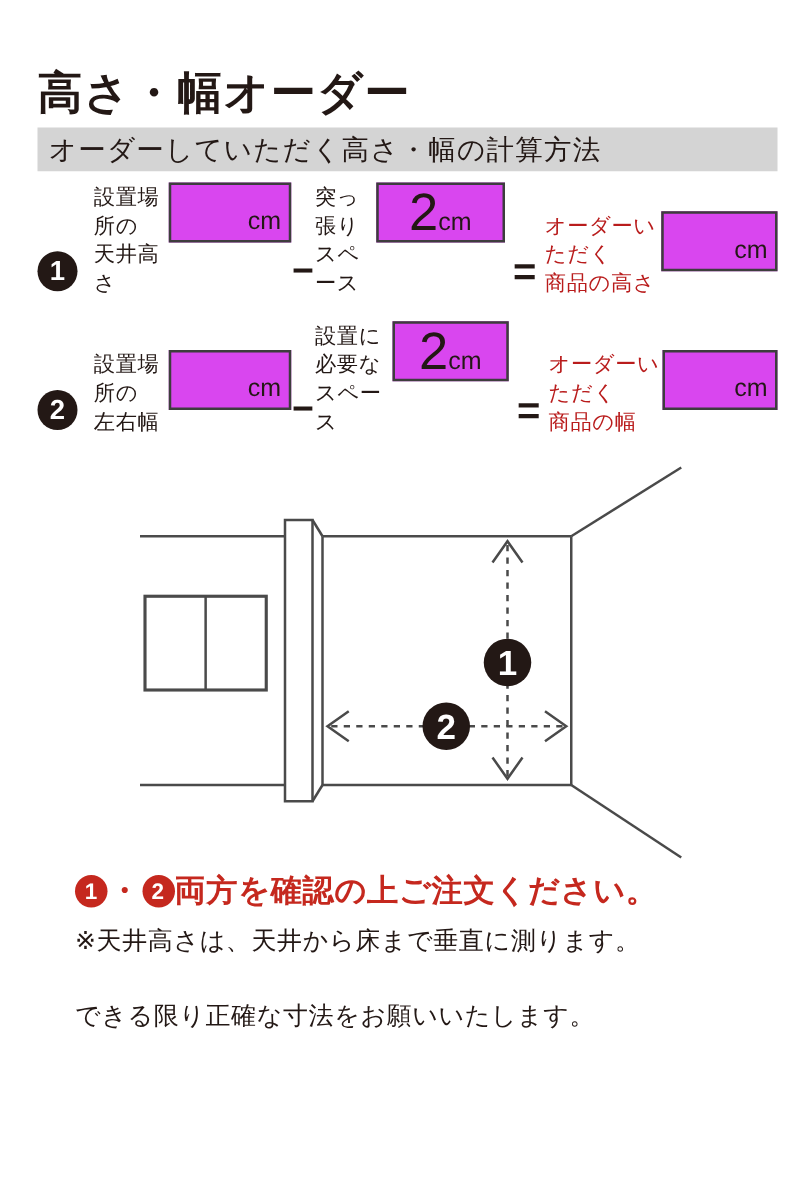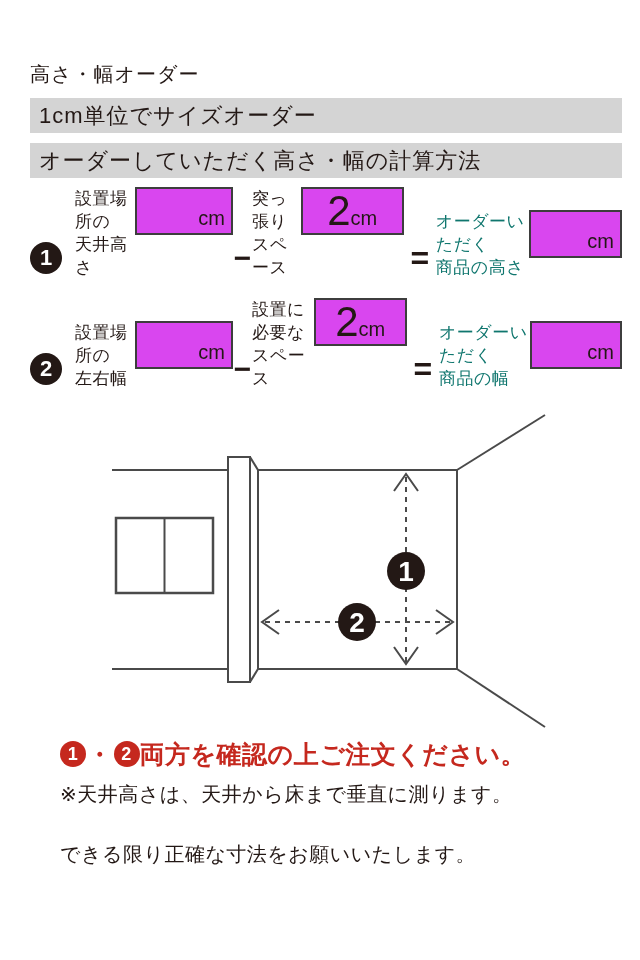--- a/index.html
+++ b/index.html
@@ -5,21 +5,21 @@
   * { margin:0; padding:0; box-sizing:border-box; }
   html,body { width:640px; height:960px; background:#ffffff; }
   body {
     font-family:"Liberation Sans","DejaVu Sans",sans-serif;
     color:#231815;
     overflow:hidden;
   }
   .content { padding:56px 18px 0 30px; }
 
   .page-title {
-    font-size:20px; font-weight:normal; letter-spacing:1px;
+    font-size:36px; font-weight:bold; letter-spacing:1px;
     height:36px; line-height:36px;
   }
   .gray-bar {
     margin-top:6px;
     background:#d4d4d4;
     height:35px; line-height:35px;
     padding-left:9px;
     font-size:22px; letter-spacing:1px;
     color:#231815;
   }
@@ -40,21 +40,21 @@
   .formula { display:flex; align-items:flex-end; margin-top:9px; }
   .formula.second { margin-top:16px; }
   .fnum {
     width:32px; height:32px; border-radius:50%;
     background:#231815; color:#fff; font-weight:bold; font-size:22px;
     display:flex; align-items:center; justify-content:center;
     margin:0 13px 8px 0; flex:none;
   }
   .term { display:flex; flex-direction:row; }
   .term .tlabel { font-size:17px; line-height:23px; margin-bottom:3px; letter-spacing:0.5px; }
-  .term .tlabel.red { color:#0f766e; }
+  .term .tlabel.red { color:#b91c1c; }
   .box {
     height:48px; border:2px solid #3d3d3d; background:#d946ef; position:relative;
   }
   .w1 .box { width:140px; }
   .w2 .box { width:134px;padding-left:32px; }
   .w3 .box { width:141px; }
   .unit { position:absolute; right:6px; bottom:3px; font-size:20px; color:#231815; }
   .box2-inner { position:absolute; left:0; right:0; bottom:1px; text-align:center; line-height:1; }
   .big2 { font-size:42px; }
   .box2-inner .u { font-size:20px; }
@@ -76,21 +76,20 @@
   .notice-head .sep { margin:0 1px; }
   .notes { margin:6px 0 0 30px; font-size:20px; line-height:30px; letter-spacing:0.5px; }
 </style>
 </head>
 <body>
 
 <div class="content">
 
   <h1 class="page-title">高さ・幅オーダー</h1>
 
-  <div class="gray-bar">1cm単位でサイズオーダー</div>
 
 
   <div class="gray-bar second">オーダーしていただく高さ・幅の計算方法</div>
 
   <div class="formula">
     <div class="fnum">1</div>
     <div class="term w1">
       <div class="tlabel">
         <span>設置場所の</span><br>
         <span>天井高さ</span>

